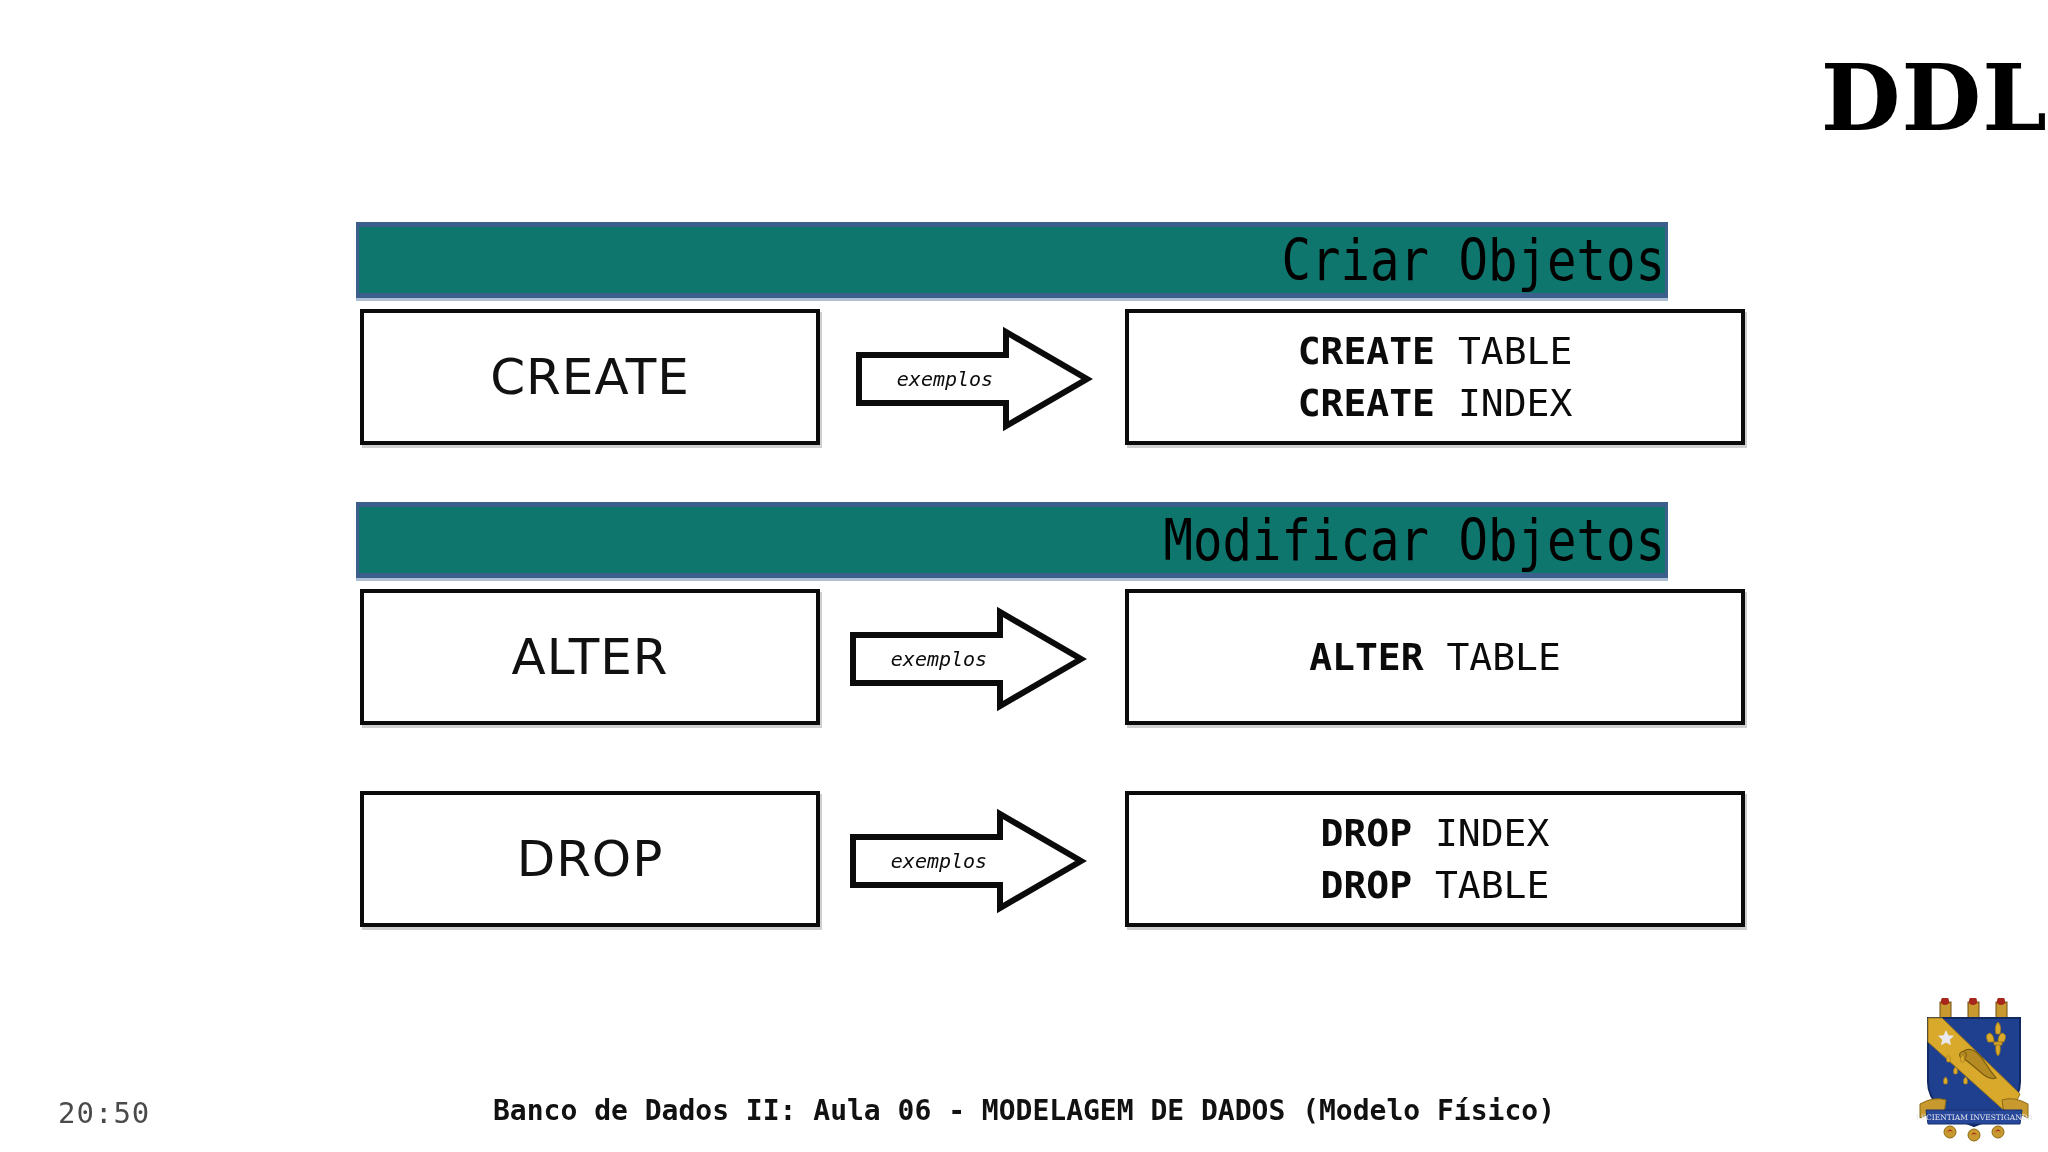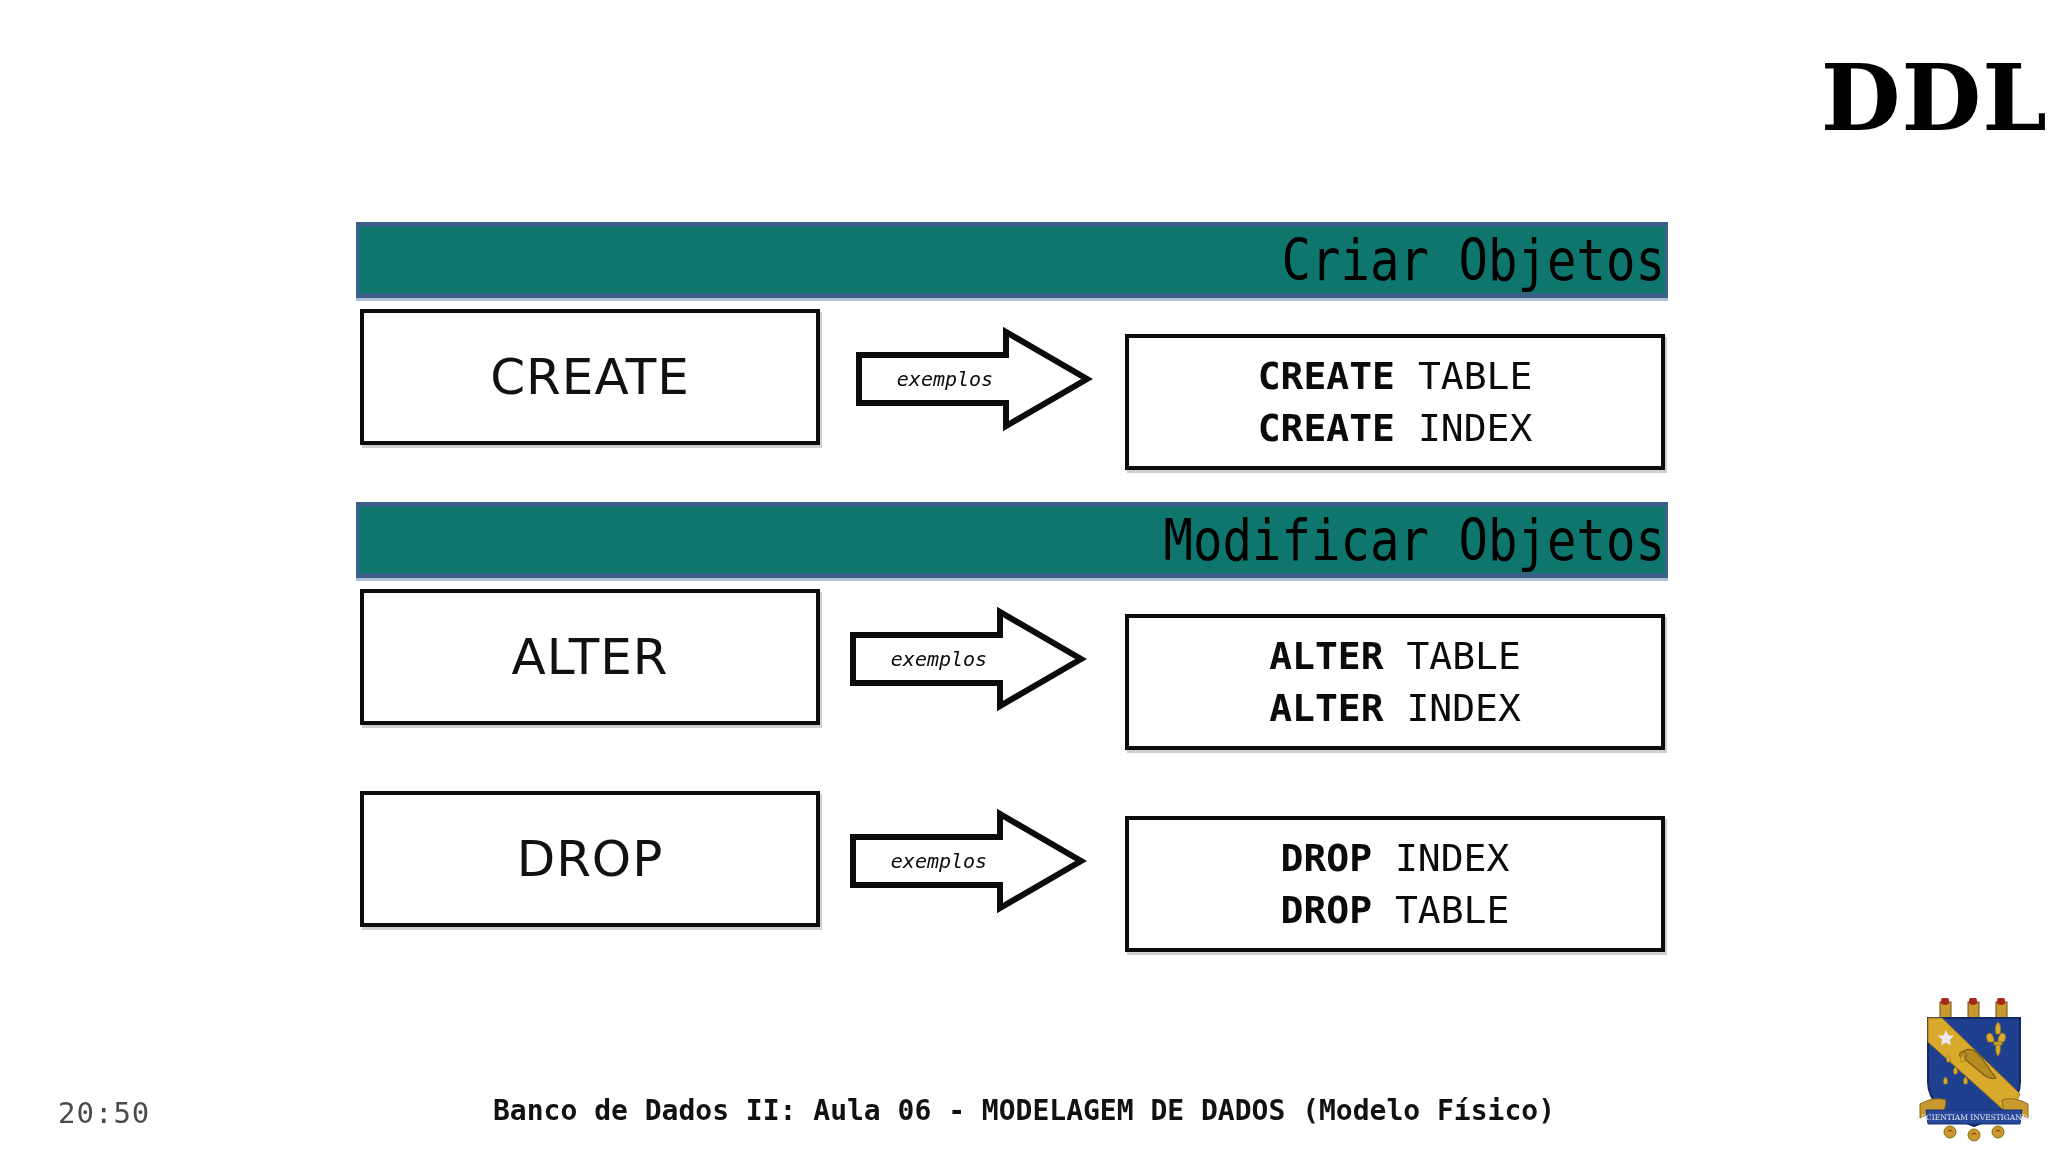--- a/index.html
+++ b/index.html
@@ -93,31 +93,30 @@
     color: #111111;
     letter-spacing: 1px;
     white-space: nowrap;
   }
 
   .examples-box {
     position: absolute;
     left: 769px;
     top: 0;
     box-sizing: border-box;
-    width: 540px;
+    width: 620px;
     height: 136px;
     border: 4px solid #0b0b0b;
     background: #ffffff;
     box-shadow: 2px 3px 0 0 #cfcfcf;
     display: flex;
     flex-direction: column;
     align-items: center;
     justify-content: center;
     gap: 8px;
-    margin-top: 25px;
   }
   .examples-line {
     font-family: "DejaVu Sans Mono", monospace;
     font-size: 38px;
     color: #0b0b0b;
     white-space: nowrap;
     letter-spacing: 0px;
   }
   .examples-line .kw {
     font-weight: 700;
@@ -241,23 +240,20 @@
     <div class="arrow-wrap" id="arrow-1">
       <svg class="arrow-svg" viewBox="0 0 236 104">
         <polygon points="3,28 150,28 150,5 231,52 150,99 150,76 3,76" fill="#ffffff" stroke="#0b0b0b" stroke-width="6" stroke-linejoin="miter"></polygon>
       </svg>
       <span class="arrow-label">exemplos</span>
     </div>
 
     <div class="examples-box">
       <div class="examples-line">
         <span class="kw">ALTER</span><span class="obj"> TABLE</span>
-      </div>
-      <div class="examples-line">
-        <span class="kw">ALTER</span><span class="obj"> INDEX</span>
       </div>
     </div>
 
   </div>
 </div>
 
 <div class="section" id="section-2">
   <div class="section-row">
 
     <div class="cmd-box">

